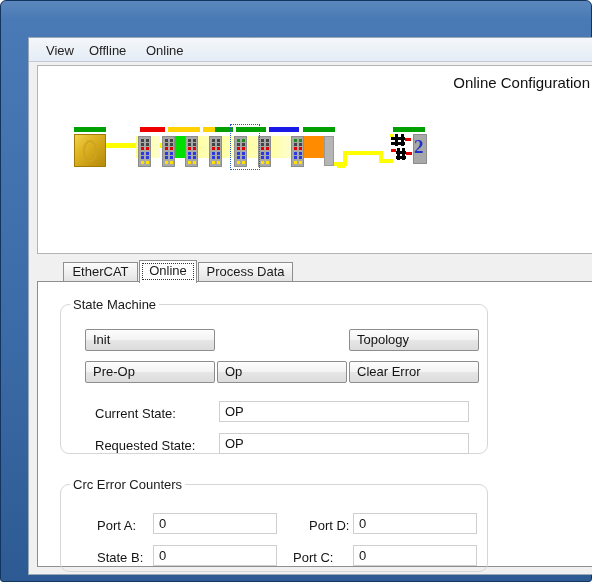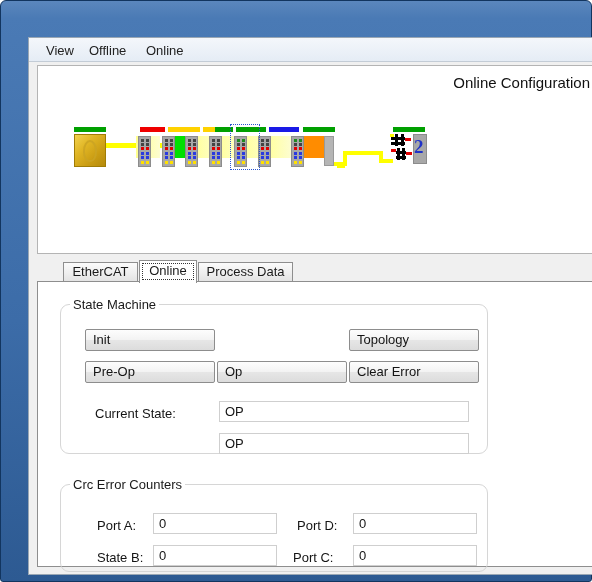--- a/index.html
+++ b/index.html
@@ -320,33 +320,34 @@
 
         <div class="winbtn" style="left:24px;top:24px;width:130px;">Init</div>
         <div class="winbtn" style="left:288px;top:24px;width:130px;">Topology</div>
         <div class="winbtn" style="left:24px;top:56px;width:130px;">Pre-Op</div>
         <div class="winbtn" style="left:156px;top:56px;width:130px;">Op</div>
         <div class="winbtn" style="left:288px;top:56px;width:130px;">Clear Error</div>
 
         <div class="fieldlabel" style="left:34px;top:101px;text-align:center;">Current State:</div>
         <div class="textbox" style="left:158px;top:96px;width:250px;">OP</div>
 
+        <div class="fieldlabel" style="left:34px;top:133px;">Requested State:</div>
         <div class="textbox" style="left:158px;top:128px;width:250px;">OP</div>
       </div>
 
       <div class="group" style="left:22px;top:202px;width:428px;height:88px;">
         <div class="group-label">Crc Error Counters</div>
 
         <div class="fieldlabel" style="left:36px;top:33px;">Port A:</div>
         <div class="textbox" style="left:92px;top:28px;width:124px;">0</div>
 
         <div class="fieldlabel" style="left:36px;top:65px;">State B:</div>
         <div class="textbox" style="left:92px;top:60px;width:124px;">0</div>
 
-        <div class="fieldlabel" style="left:236px;top:33px;">Port D:</div>
+        <div class="fieldlabel" style="left:248px;top:33px;">Port D:</div>
         <div class="textbox" style="left:292px;top:28px;width:124px;">0</div>
 
         <div class="fieldlabel" style="left:232px;top:65px;">Port C:</div>
         <div class="textbox" style="left:292px;top:60px;width:124px;">0</div>
       </div>
 
     </div>
   </div>
 </div>
 

